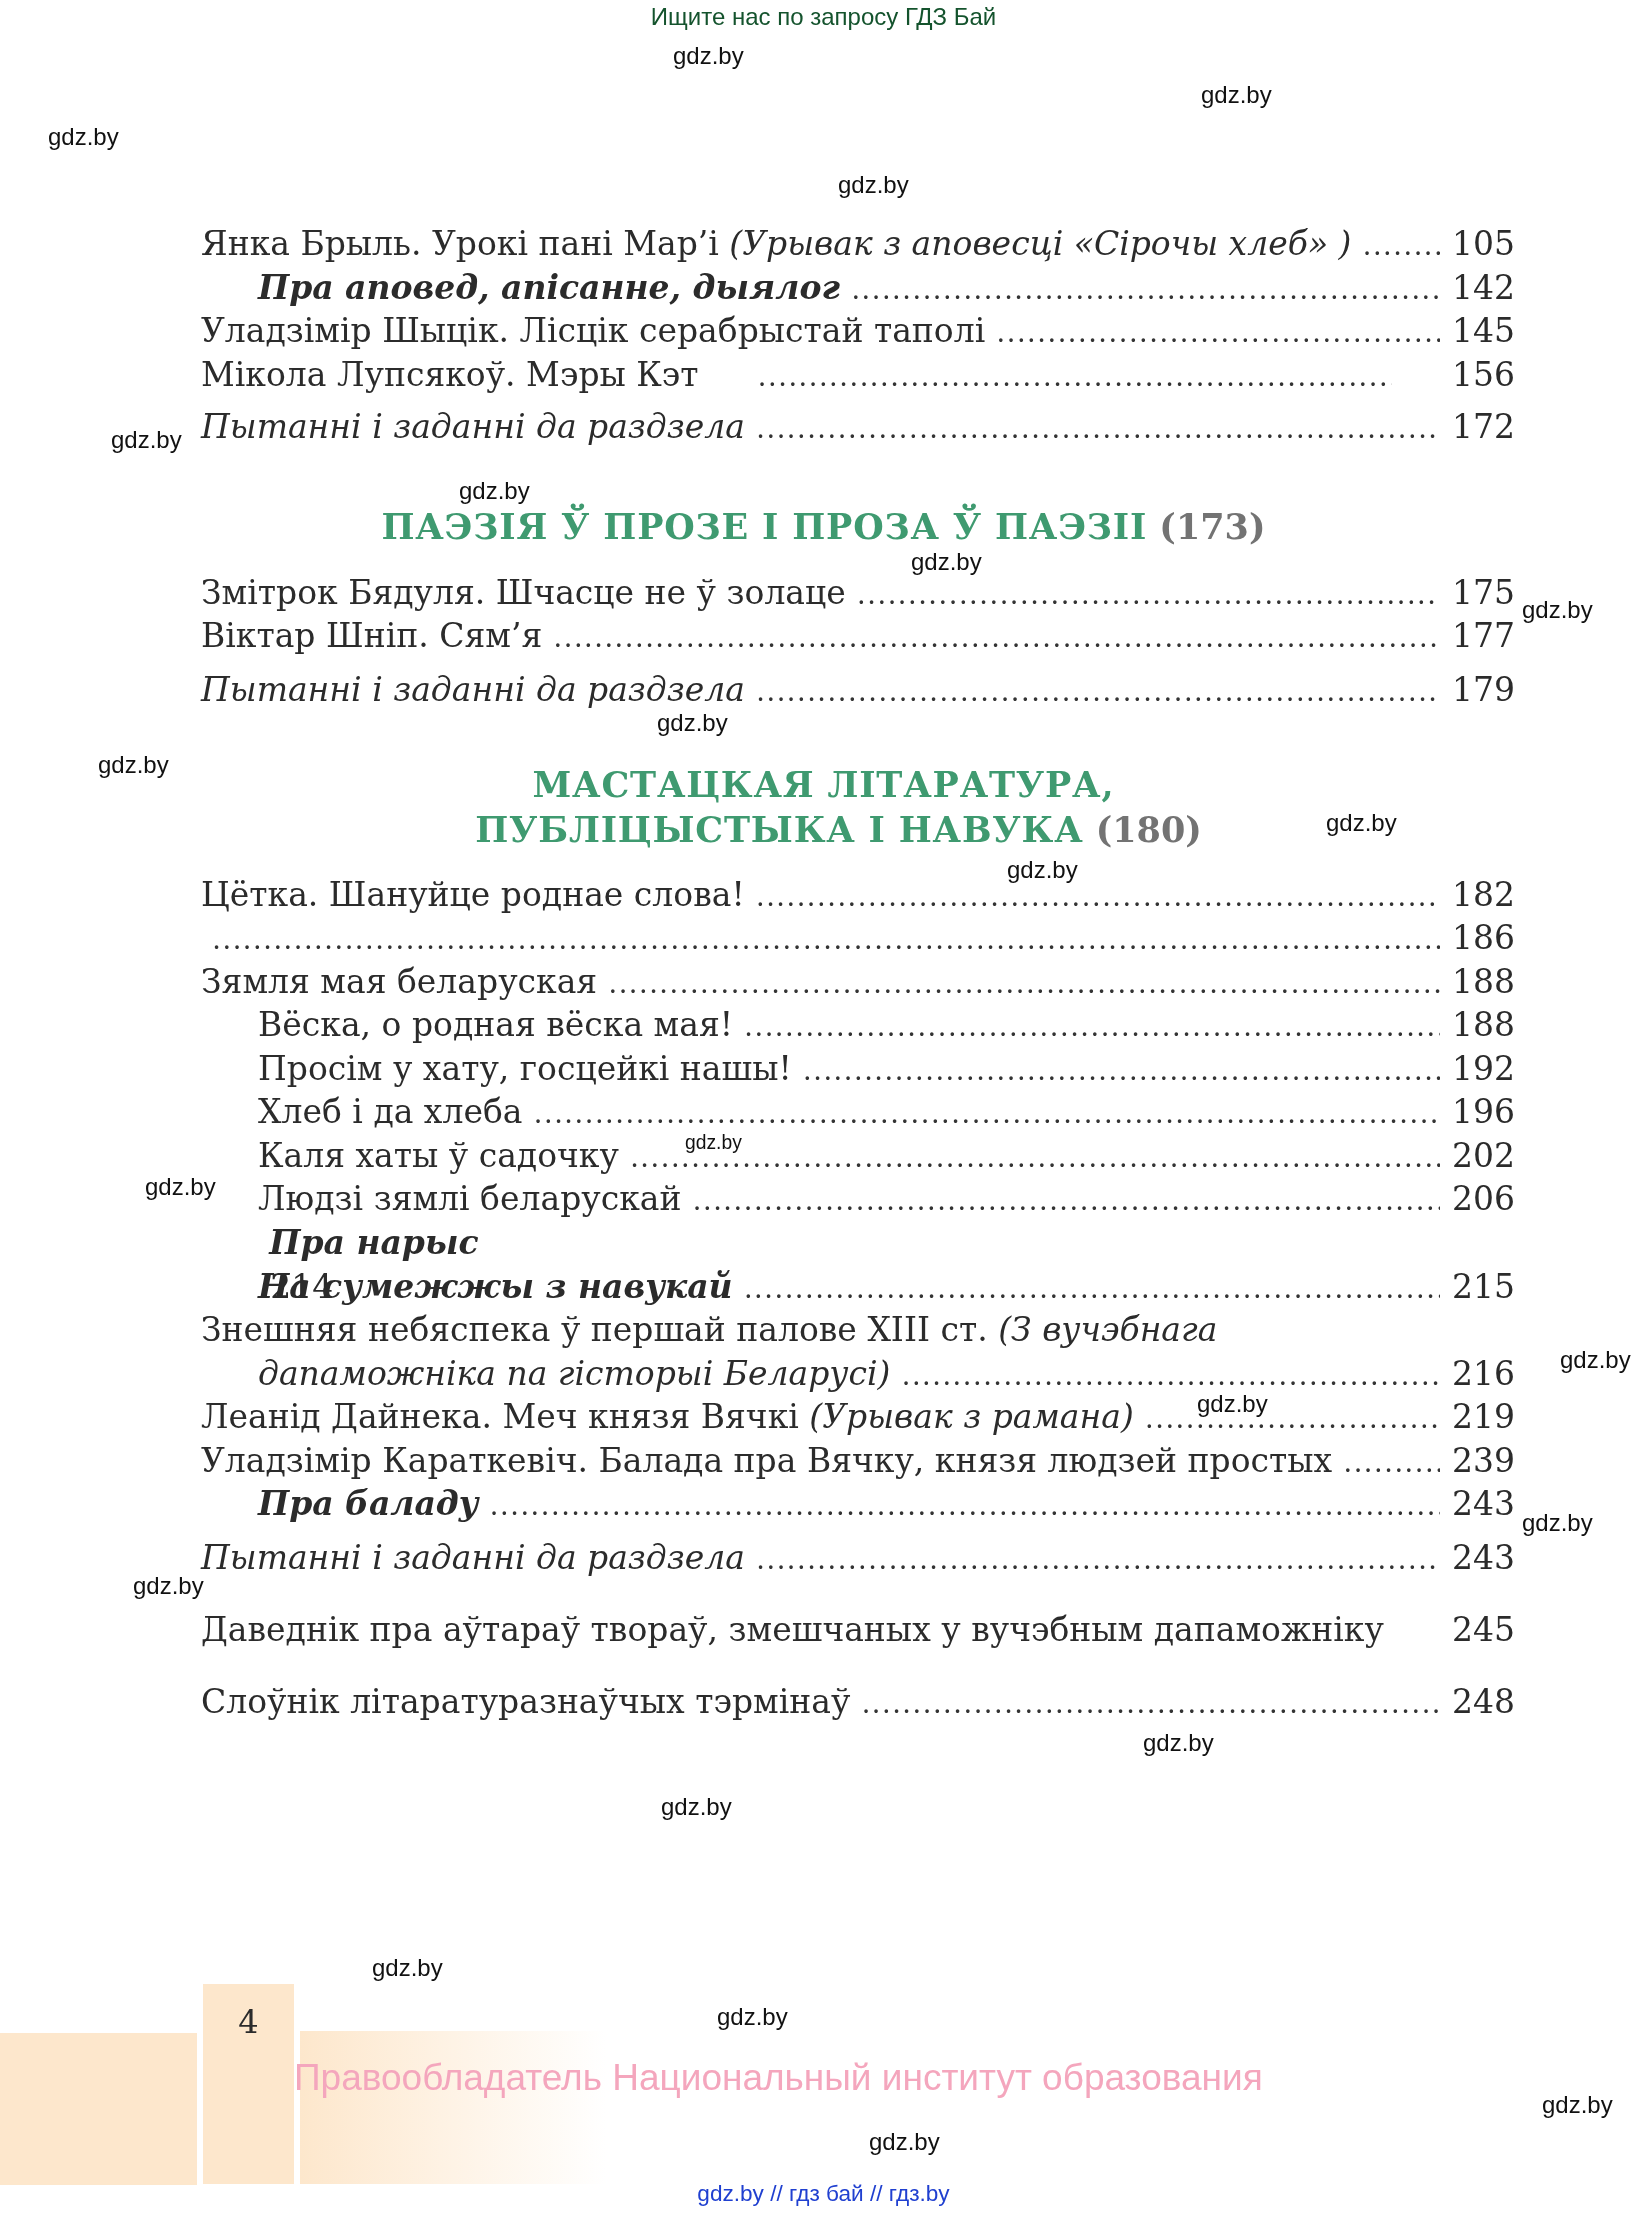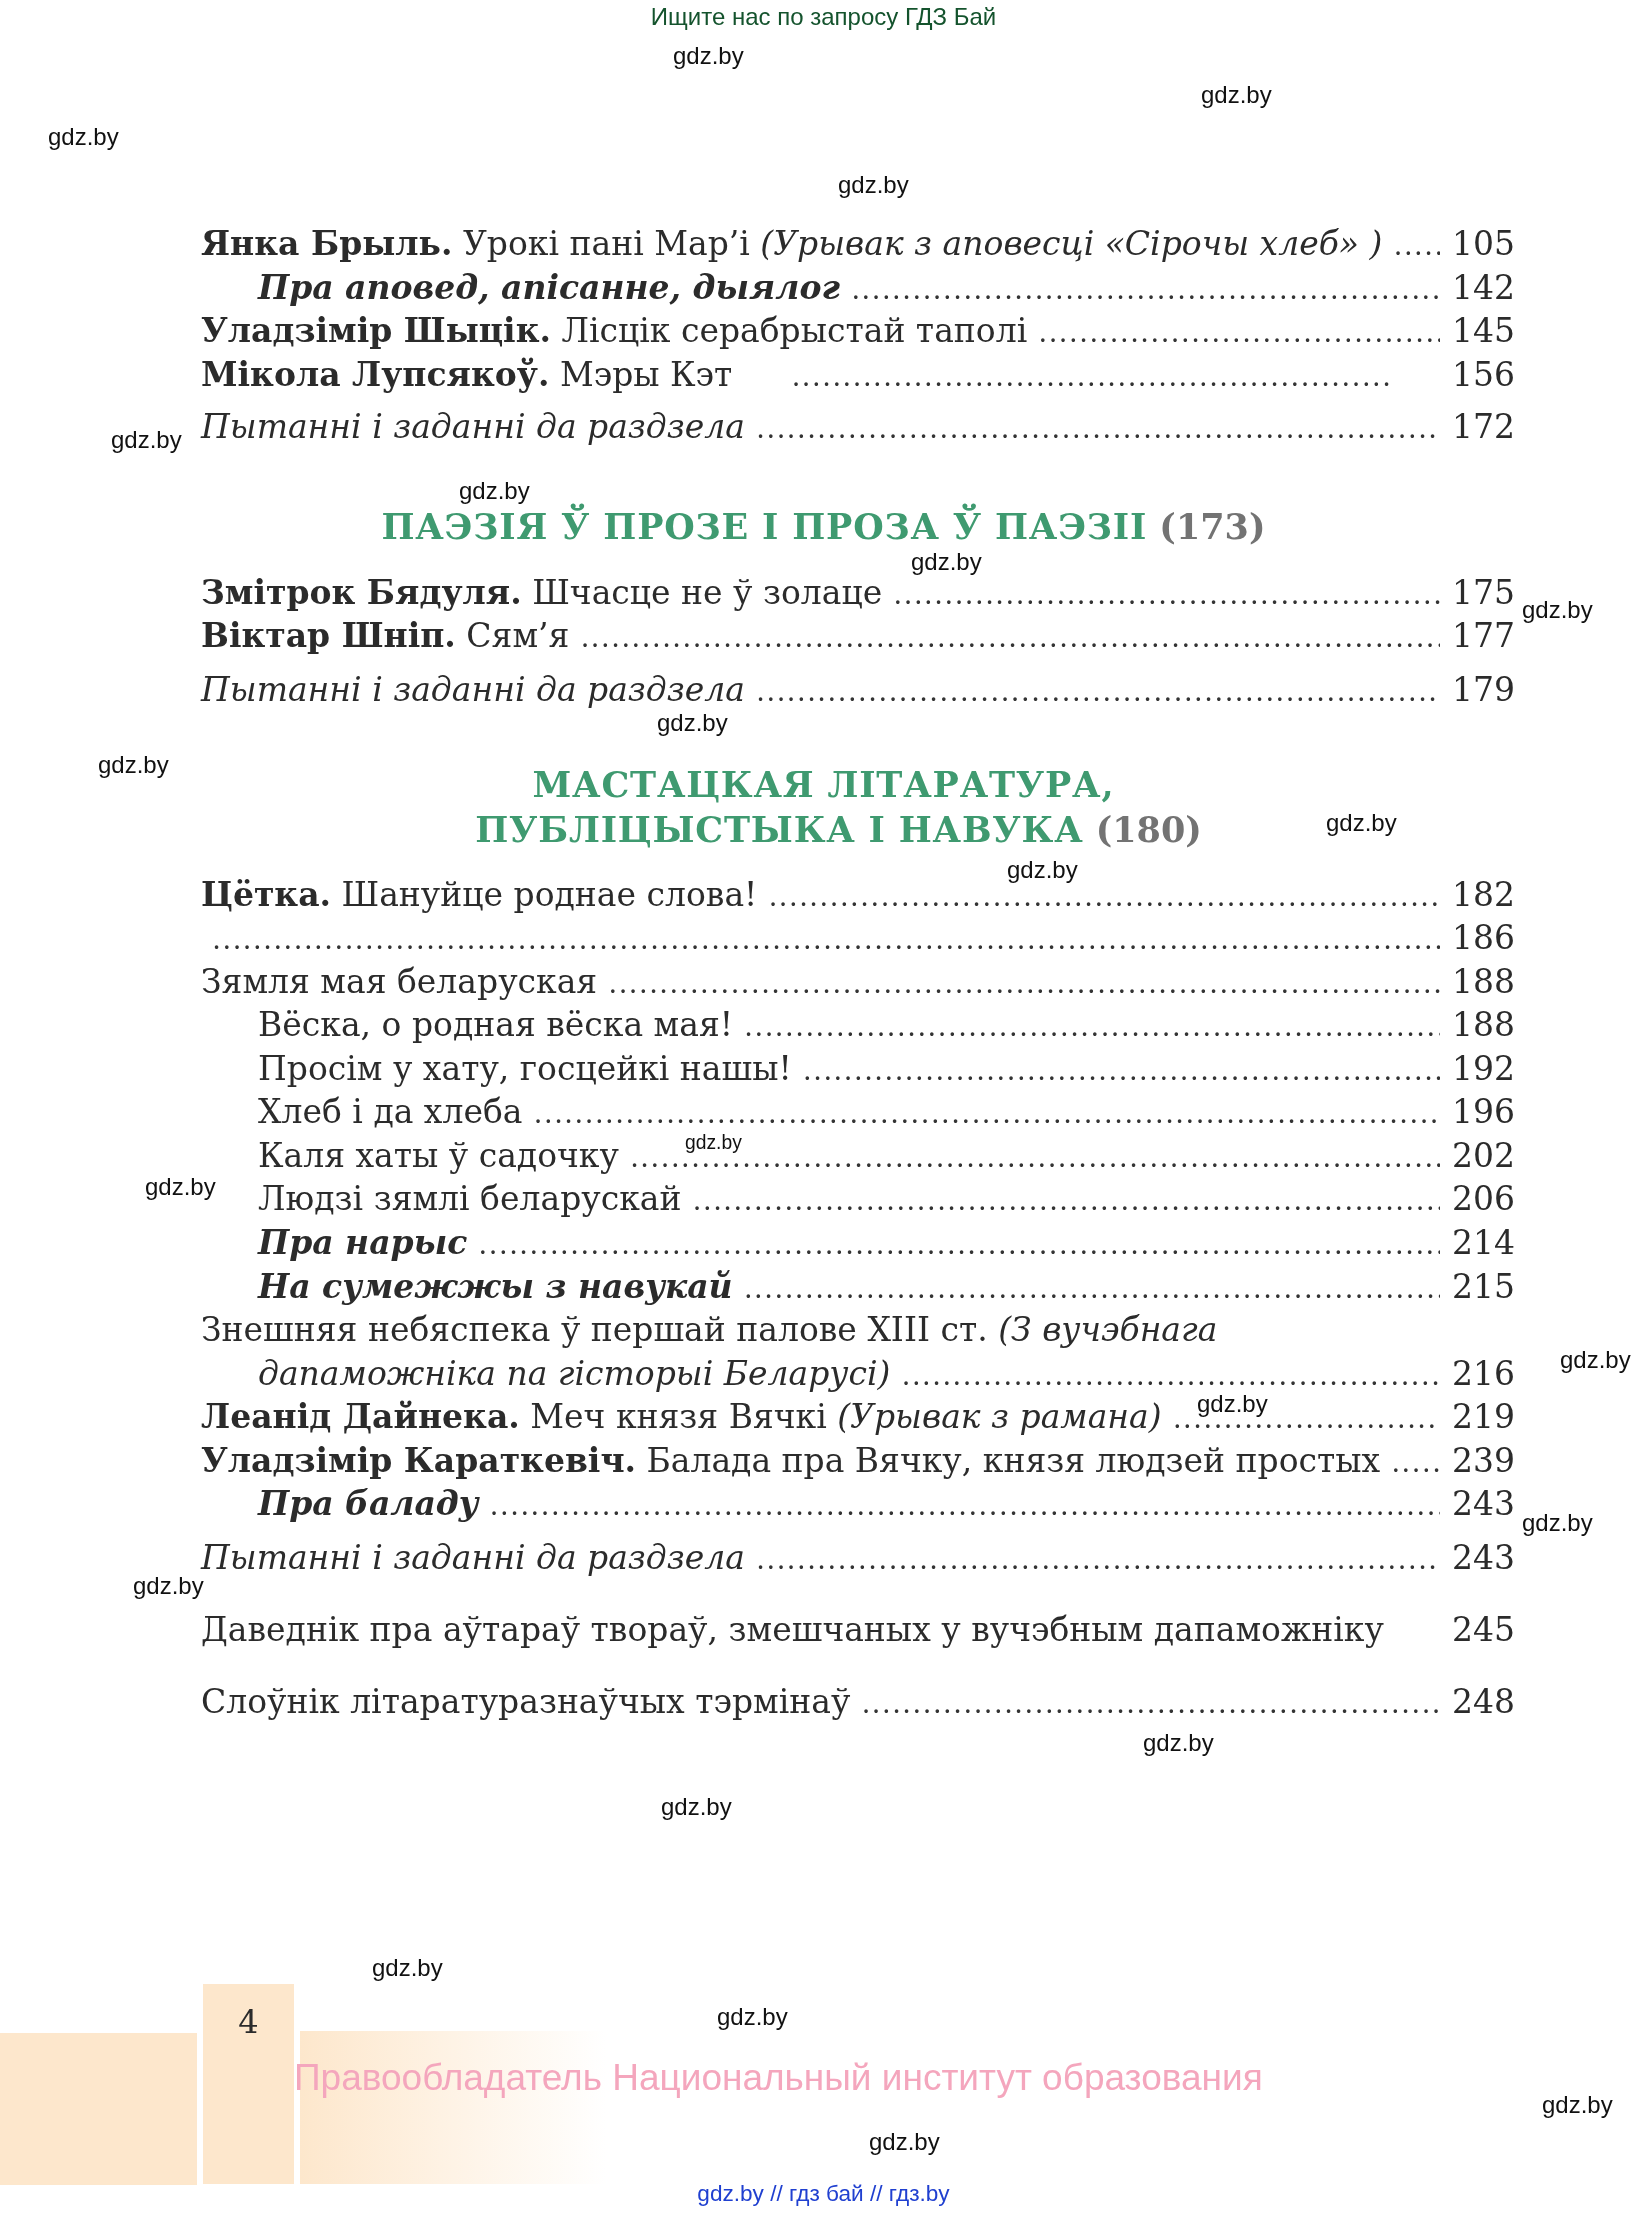--- a/index.html
+++ b/index.html
@@ -18,21 +18,21 @@
     font-size: 24px; color: #111; white-space: nowrap;
   }
   .wm.small { font-size: 19.3px; }
   .toc-row {
     position: absolute; left: 201px; width: 1314px; height: 44px;
     display: flex; align-items: baseline; font-size: 33px; line-height: 44px;
     white-space: nowrap;
   }
   .toc-row.indent { left: 258px; width: 1257px; }
   .toc-row .title { flex: 0 0 auto; }
-  .toc-row .author { font-weight: bold; }
+  .toc-row .author { font-weight: normal; }
   .toc-row .it { font-style: italic; }
   .toc-row .bi { font-weight: bold; font-style: italic; }
   .toc-row .dots {
     flex: 1 1 auto; overflow: hidden; margin: 0 11.3px; color: #333;
     letter-spacing: 1.6px; font-size: 27px;
   }
   .toc-row .dots::before {
     content: "..............................................................................................................................................................................................................";
   }
   .toc-row .page { flex: 0 0 auto; text-align: right; min-width: 64px; }
@@ -171,21 +171,21 @@
     <div class="toc-row indent" style="top: 1134px;">
       <span class="title"><span>Каля хаты ў садочку</span></span>
       <span class="dots"></span>
       <span class="page">202</span>
     </div>
     <div class="toc-row indent" style="top: 1177px;">
       <span class="title"><span>Людзі зямлі беларускай</span></span>
       <span class="dots"></span>
       <span class="page">206</span>
     </div>
-    <div class="toc-row indent" style="top: 1221px;">
+    <div class="toc-row indent" style="top: 1221px; flex-direction: column;">
       <span class="title"><span class="bi">Пра нарыс</span></span>
       <span class="dots"></span>
       <span class="page">214</span>
     </div>
     <div class="toc-row indent" style="top: 1265px;">
       <span class="title"><span class="bi">На сумежжы з навукай</span></span>
       <span class="dots"></span>
       <span class="page">215</span>
     </div>
     <div class="toc-row nodots" style="top: 1308px;">

